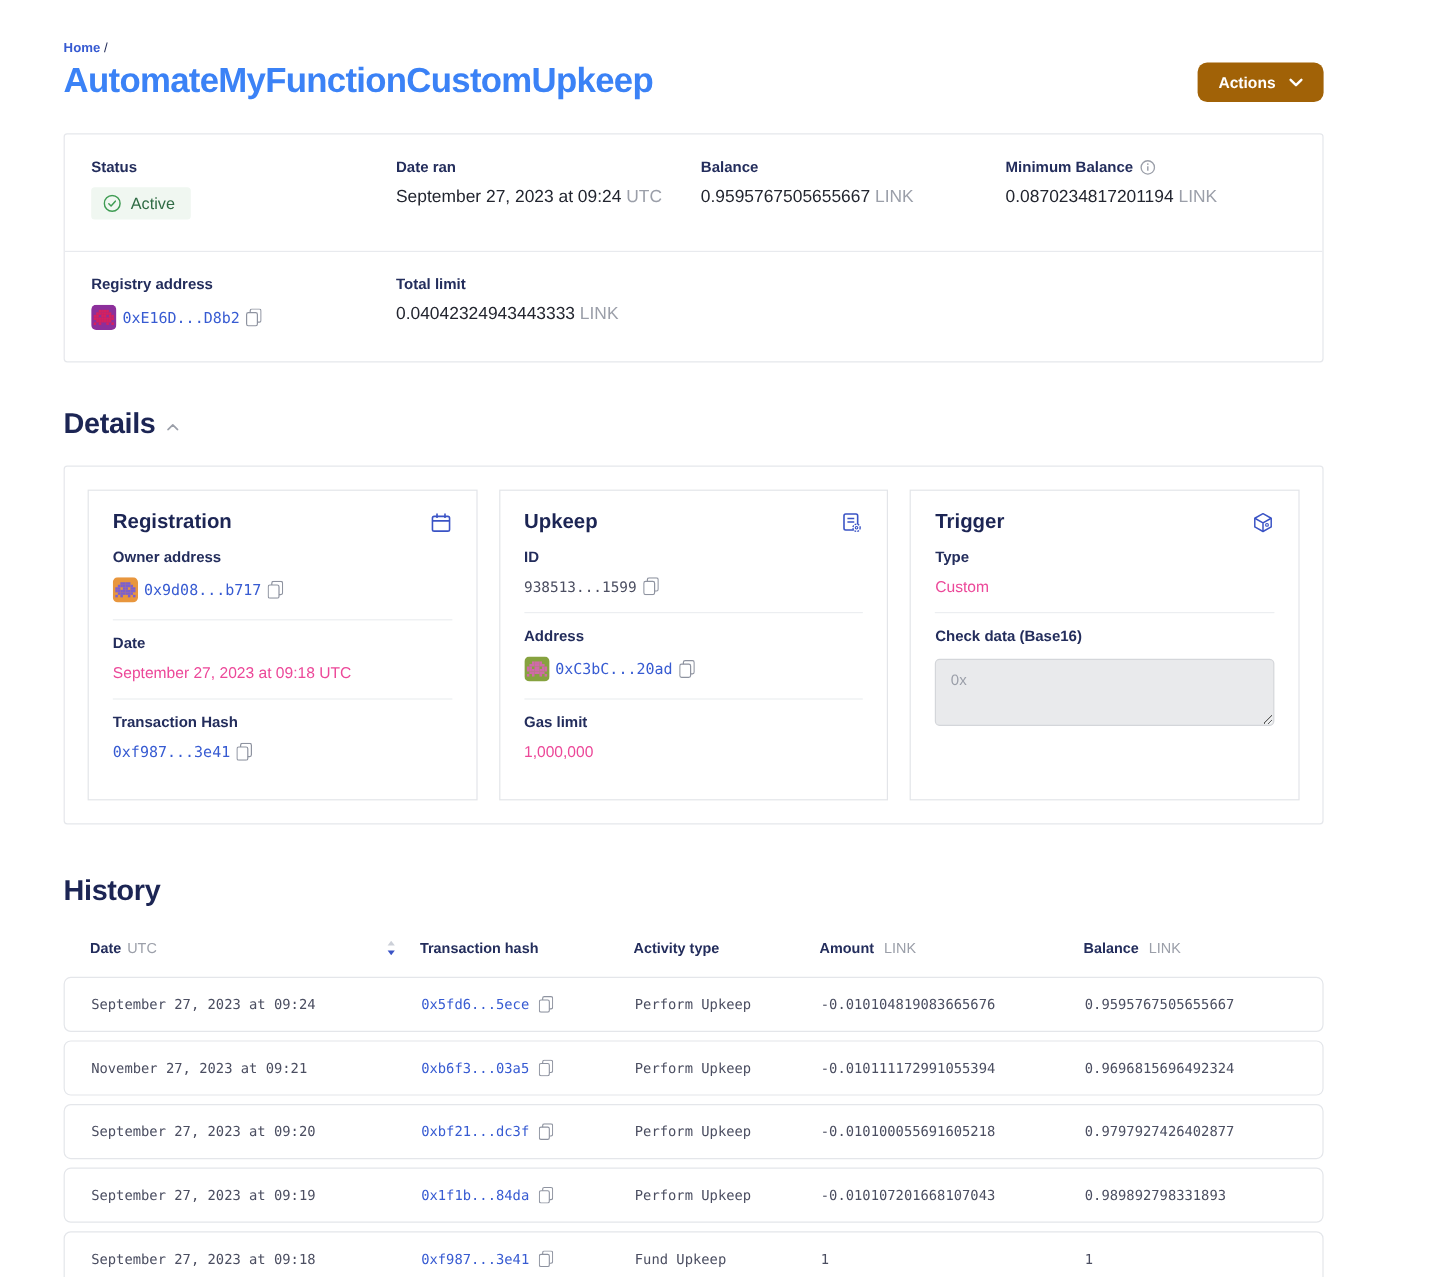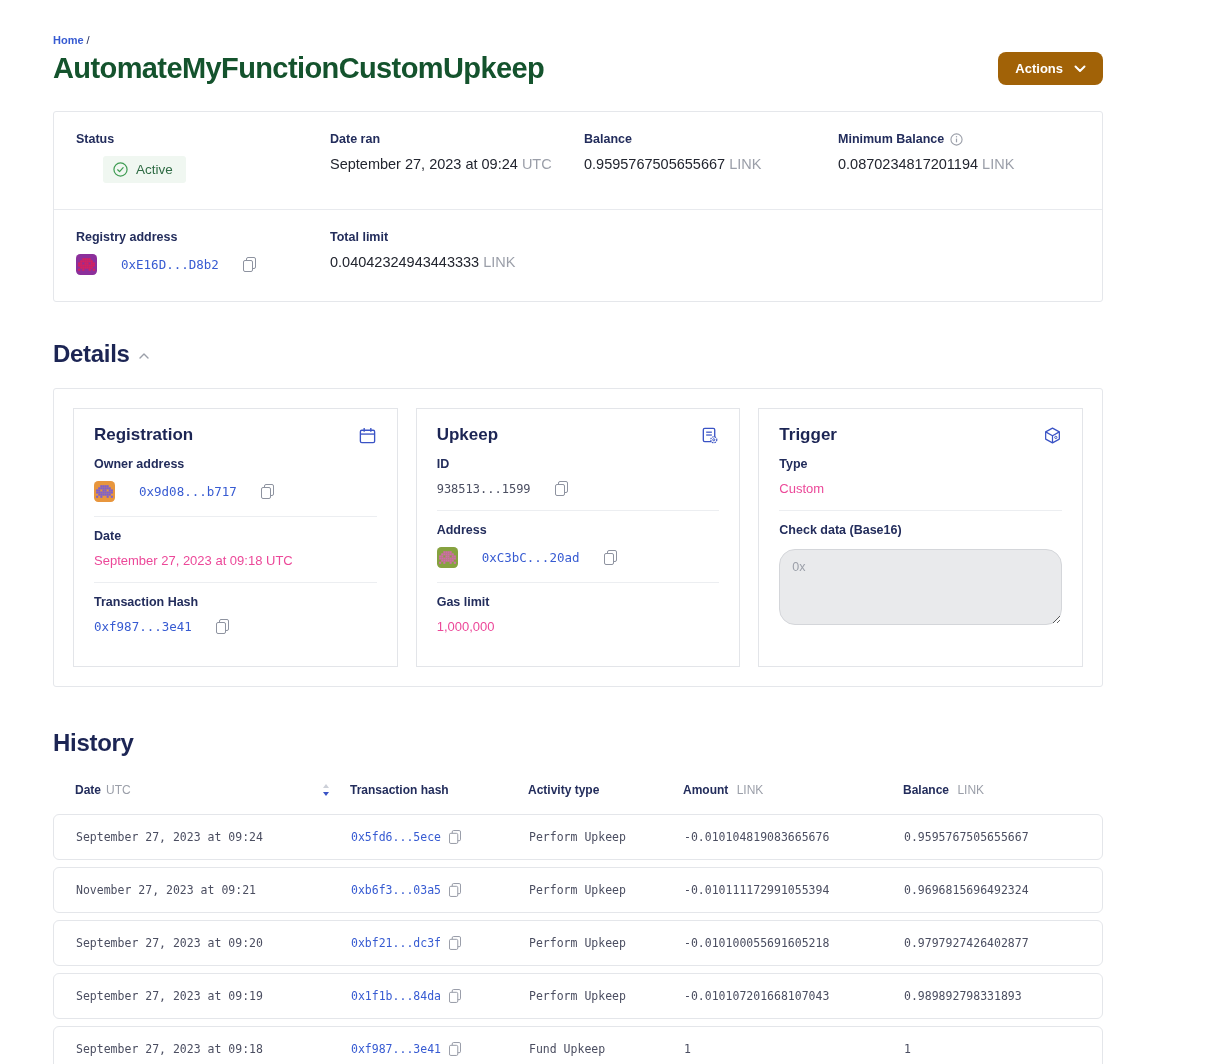--- a/index.html
+++ b/index.html
@@ -10,62 +10,62 @@
     color: #1c2554;
     -webkit-font-smoothing: antialiased;
   }
   .container { width: 1050px; margin-left: 53px; padding-top: 34px; }
 
   
   .breadcrumb { font-size: 11px; }
   .breadcrumb a { color: #375bd2; font-weight: 700; text-decoration: none; cursor: pointer; }
   .breadcrumb .sep { color: #1c2554; margin-left: 3px; }
   .title-row { display: flex; justify-content: space-between; align-items: center; margin: 6px 0 26px; }
-  h1.page-title { margin: 0; font-size: 29px; font-weight: 700; color: #14532d; letter-spacing: -0.6px; }
+  h1.page-title { margin: 0; font-size: 29px; font-weight: 700; color: #3b82f6; letter-spacing: -0.6px; }
   .actions-btn {
     background: #a16207; color: #fff; border: none; border-radius: 8px;
     padding: 9px 17px; font-size: 13px; font-weight: 700;
     display: inline-flex; align-items: center; gap: 11px; cursor: pointer;
     font-family: "Liberation Sans", sans-serif;
   }
 
   
   .card { border: 1px solid #e5e7eb; border-radius: 3px; background: #fff; }
   .summary-row { display: grid; grid-template-columns: 254px 254px 254px 1fr; padding: 20px 22px 26px; }
   .card-divider { border: none; border-top: 1px solid #e8eaee; margin: 0; }
   .field-label { font-size: 12.5px; font-weight: 700; color: #232d5c; margin-bottom: 10px; display: flex; align-items: center; gap: 6px; }
   .field-value { font-size: 14.5px; color: #22252f; }
   .suffix { color: #9b9fa9; }
   .status-badge {
     display: inline-flex; align-items: center; gap: 8px;
     background: #f0f7f1; color: #2f6b44; font-size: 13.5px;
-    padding: 6px 13px 6px 10px; border-radius: 3px; margin-left: 27px;
-  }
-  .addr-row { display: flex; align-items: center; gap: 24px; }
+    padding: 6px 13px 6px 10px; border-radius: 3px;
+  }
+  .addr-row { display: flex; align-items: center; gap: 5px; }
   .hash-link { color: #375bd2; font-family: "DejaVu Sans Mono", monospace; font-size: 12.5px; text-decoration: none; cursor: pointer; }
   .copy-btn { background: none; border: none; padding: 0; cursor: pointer; line-height: 0; }
   .identicon { width: 21px; height: 21px; border-radius: 4px; display: inline-block; line-height: 0; }
 
   
   .section-heading { display: flex; align-items: center; gap: 9px; margin: 38px 0 20px; text-align: center; }
   .section-heading h2 { margin: 0; font-size: 24px; font-weight: 700; color: #1c2554; letter-spacing: -0.3px; }
   .collapse-caret { cursor: pointer; line-height: 0; margin-top: 4px; }
 
   
   .details-card { border: 1px solid #e5e7eb; border-radius: 3px; padding: 19px; display: grid; grid-template-columns: 1fr 1fr 1fr; gap: 18px; }
   .inner-card { border: 1px solid #e3e5e9; background: #fff; padding: 16px 20px 18px; }
   .inner-title-row { display: flex; justify-content: space-between; align-items: center; }
   .inner-title { font-size: 17px; font-weight: 700; color: #1c2554; }
   .inner-section { padding: 12px 0 14px; }
   .inner-section + .inner-section { border-top: 1px solid #eceef1; }
   .inner-value { font-size: 13px; color: #ec4899; }
   .mono-value { font-family: "DejaVu Sans Mono", monospace; font-size: 12px; color: #4b4e61; }
   .check-data-input {
-    width: 100%; height: 76px; margin-top: 2px;
-    background: #e9eaec; border: 1px solid #d4d6da; border-radius: 16px;
+    width: 100%; height: 56px; margin-top: 2px;
+    background: #e9eaec; border: 1px solid #d4d6da; border-radius: 4px;
     padding: 10px 12px; font-size: 12.5px; font-family: "Liberation Sans", sans-serif;
     color: #33363f; resize: vertical;
   }
   .check-data-input::placeholder { color: #9b9fa9; }
 
   
   .t-header {
     display: grid; grid-template-columns: 275px 178px 155px 220px 1fr;
     padding: 0 22px; font-size: 12px; font-weight: 700; color: #232d5c;
     margin-bottom: 17px; align-items: center;

